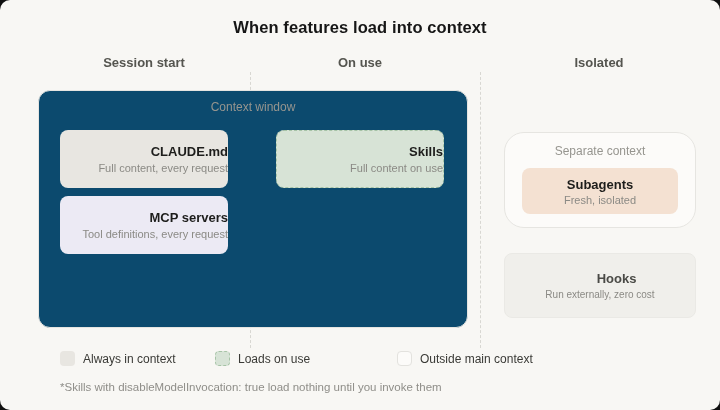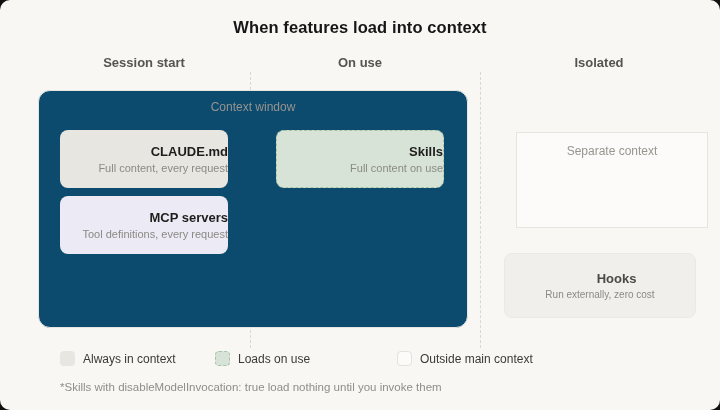--- a/index.html
+++ b/index.html
@@ -41,23 +41,22 @@
     gap:3px;box-sizing:border-box;text-align:center;
   }
   .feature-box .fb-title{font-size:13px;font-weight:700;color:#1d1d1b;}
   .feature-box .fb-sub{font-size:11px;color:#8b8a85;}
   .box-claude{left:60px;top:130px;background:#e8e6e1;}
   .box-mcp{left:60px;top:196px;background:#eceaf4;}
   .box-skills-default{left:60px;top:262px;background:#d7e3d6;}
   .box-skills-onuse{left:276px;top:130px;background:#d7e3d6;border:1.5px dashed #a6c3a6;}
   .sep-context{
     position:absolute;left:504px;top:132px;width:192px;height:96px;
-    background:#fcfbf9;border:1px solid #e6e5e1;border-radius:0;
+    background:#fcfbf9;border:1px solid #e6e5e1;border-radius:20px;
     box-sizing:border-box;
-    margin-left:12px;
   }
   .sep-label{
     position:absolute;top:11px;left:0;width:100%;text-align:center;
     font-size:12px;color:#96958f;
   }
   .box-subagents{
     position:absolute;left:17px;top:35px;width:156px;height:46px;
     background:#f4e1d2;border-radius:8px;
     display:flex;flex-direction:column;align-items:center;justify-content:center;gap:2px;
   }
@@ -115,20 +114,24 @@
   </div>
 
 
   <div class="feature-box box-skills-onuse">
     <div class="fb-title">Skills</div>
     <div class="fb-sub">Full content on use</div>
   </div>
 
   <div class="sep-context">
     <div class="sep-label">Separate context</div>
+    <div class="box-subagents">
+      <div class="fb-title">Subagents</div>
+      <div class="fb-sub">Fresh, isolated</div>
+    </div>
   </div>
 
   <div class="box-hooks">
     <div class="fb-title">Hooks</div>
     <div class="fb-sub">Run externally, zero cost</div>
   </div>
 
   <div class="legend-item l1">
     <span class="swatch always"></span>
     <span>Always in context</span>

